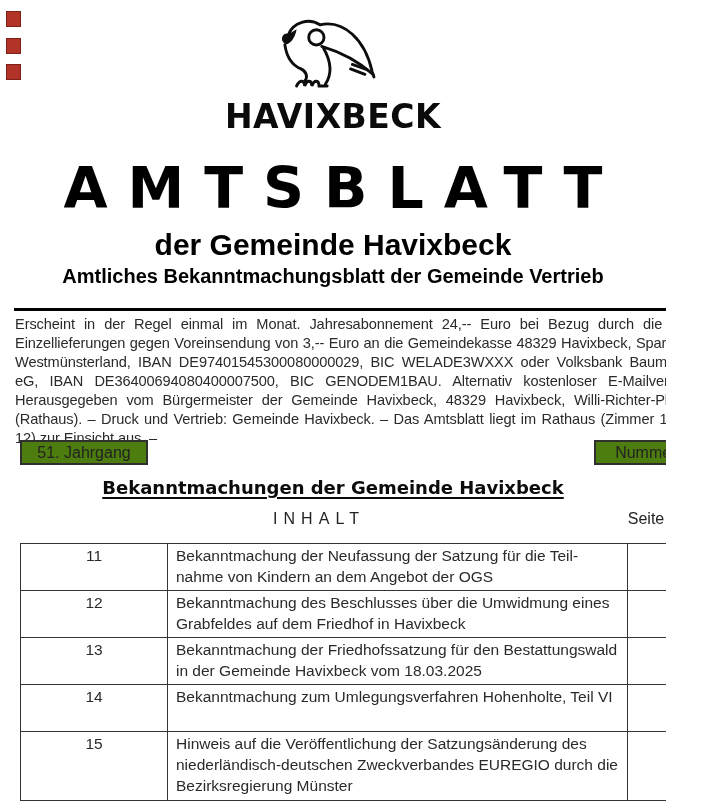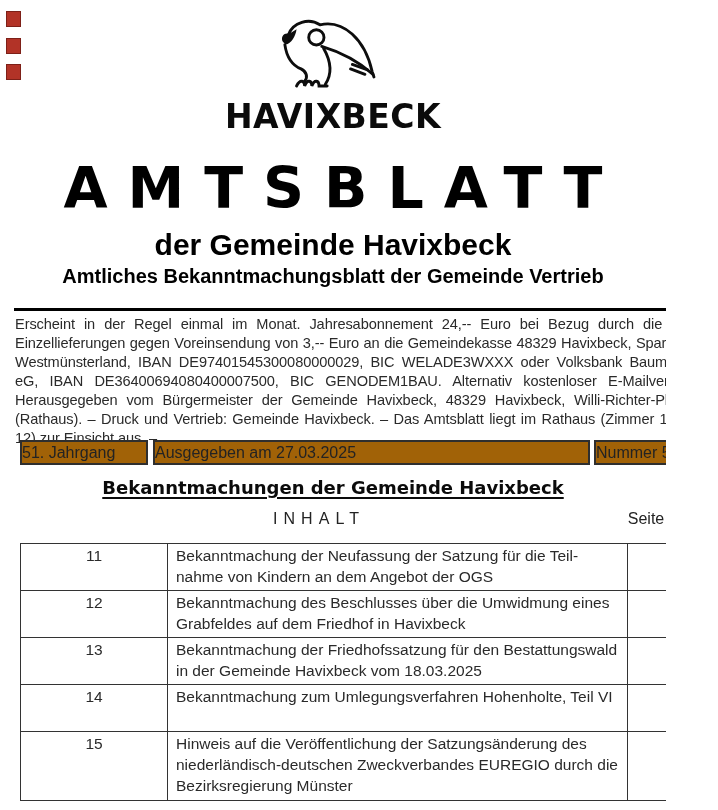--- a/index.html
+++ b/index.html
@@ -25,21 +25,21 @@
     font-family:"Liberation Sans",sans-serif;font-weight:bold;font-size:20px;line-height:1.1;color:#000;}
 
   .rule{position:absolute;top:308px;left:14px;width:690px;height:3px;background:#000;}
 
   .imprint{position:absolute;top:315px;left:15px;width:689px;margin:0;
     font-size:14.6px;line-height:19px;text-align:justify;color:#2a2a2a;letter-spacing:-0.1px;
     hyphens:manual;}
 
   
   .issue-cell{position:absolute;top:440px;height:21px;border:2px solid #2f2f2f;
-    font-size:16px;line-height:21px;text-align:left;color:#232323;background:#a16207;}
+    font-size:16px;line-height:21px;text-align:center;color:#232323;background:#4d7c0f;}
   .cell-volume{left:20px;width:124px;}
   .cell-issued{left:153px;width:433px;}
   .cell-number{left:594px;width:113px;}
 
   .section-heading{position:absolute;top:477px;left:0;width:100%;text-align:center;margin:0;
     font-family:"DejaVu Sans",sans-serif;font-weight:bold;font-size:18px;color:#0b0b0b;
     text-decoration:underline;text-decoration-thickness:2px;text-underline-offset:3px;}
 
   .inhalt{position:absolute;top:510px;left:0;width:632px;text-align:center;
     font-size:16px;letter-spacing:0.38em;text-indent:0.38em;color:#232323;}
@@ -83,21 +83,20 @@
 
   <h1 class="title">AMTSBLATT</h1>
   <h2 class="subtitle">der Gemeinde Havixbeck</h2>
   <h3 class="tagline">Amtliches Bekanntmachungsblatt der Gemeinde Vertrieb</h3>
 
   <div class="rule"></div>
 
   <p class="imprint">Erscheint in der Regel einmal im Monat. Jahresabonnement 24,-- Euro bei Bezug durch die Post. Einzellieferungen gegen Voreinsendung von 3,-- Euro an die Gemeindekasse 48329 Havixbeck, Spar­kasse Westmünsterland, IBAN DE97401545300080000029, BIC WELADE3WXXX oder Volksbank Baumberge eG, IBAN DE36400694080400007500, BIC GENODEM1BAU. Alternativ kostenloser E-Mailversand. Herausgegeben vom Bürgermeister der Gemeinde Havixbeck, 48329 Havixbeck, Willi-Richter-Platz 1 (Rathaus). – Druck und Vertrieb: Gemeinde Havixbeck. – Das Amtsblatt liegt im Rathaus (Zimmer 11 und 12) zur Einsicht aus. –</p>
 
   <div class="issue-cell cell-volume">51. Jahrgang</div>
-  <div class="issue-cell cell-issued">Ausgegeben am 27.03.2025</div>
   <div class="issue-cell cell-number">Nummer 5</div>
 
   <h4 class="section-heading">Bekanntmachungen der Gemeinde Havixbeck</h4>
 
   <div class="inhalt">INHALT</div>
   <div class="seite">Seite</div>
 
   <table class="toc">
     <tbody>
       <tr class="r2">

